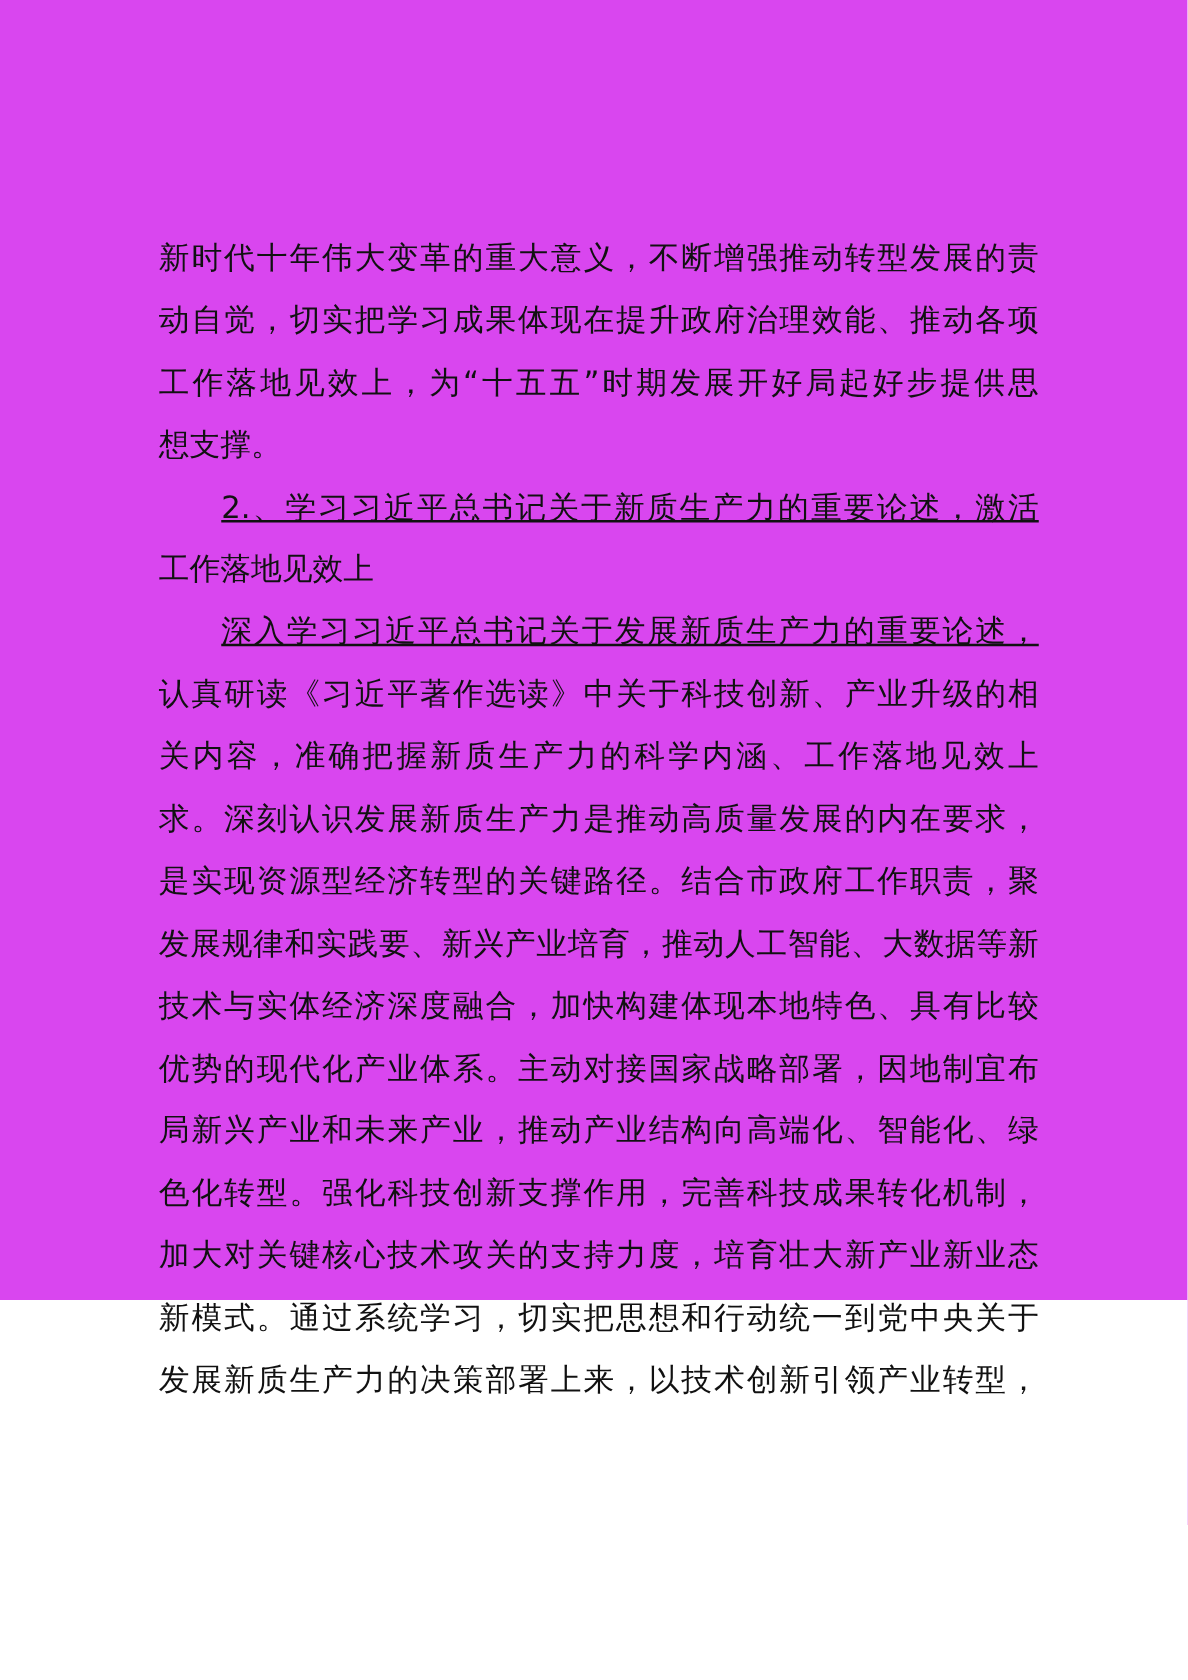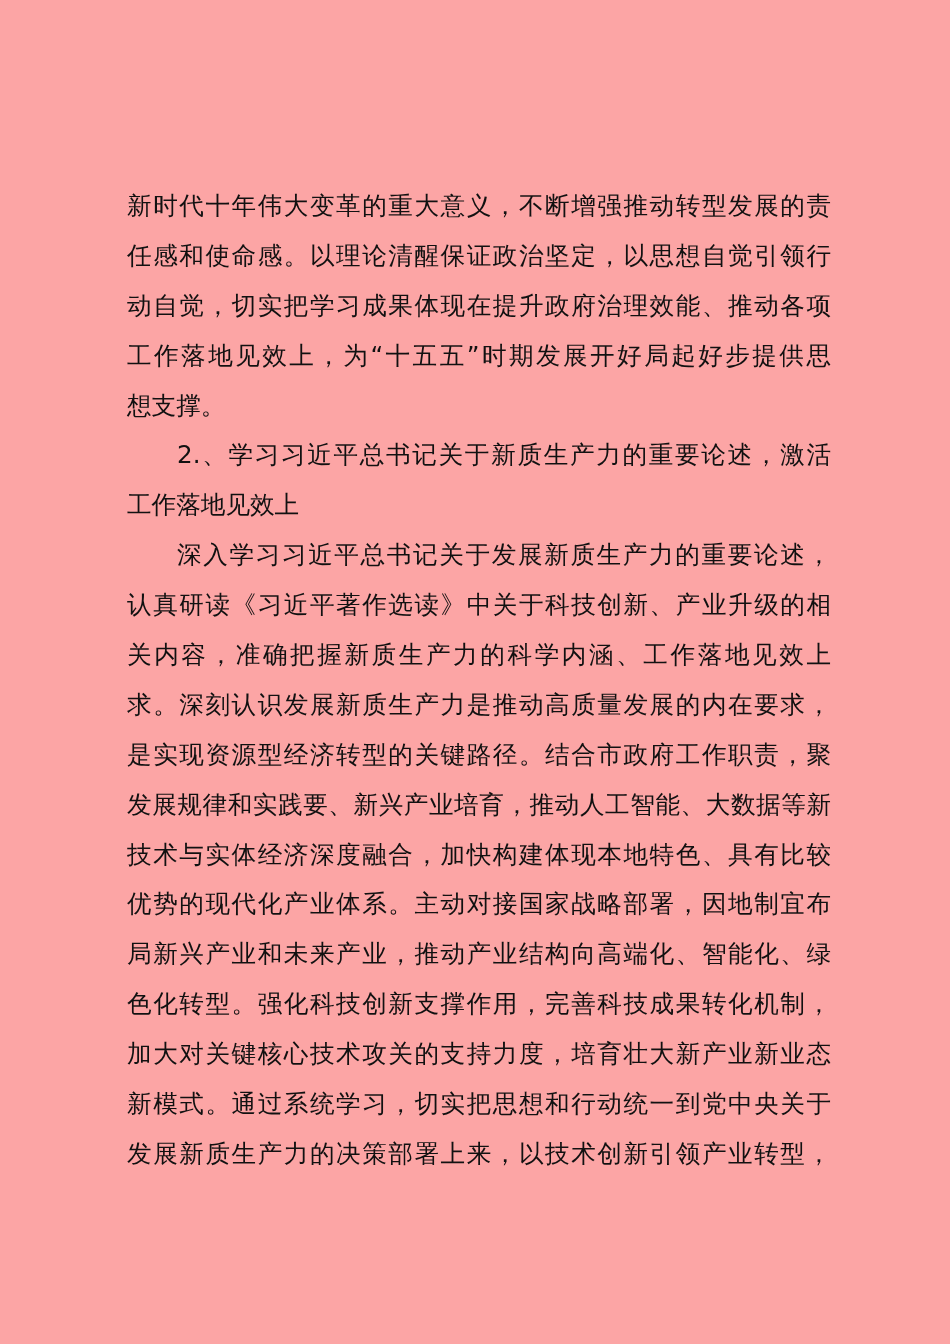--- a/index.html
+++ b/index.html
@@ -11,22 +11,22 @@
       width: 950px;
       height: 1344px;
       position: relative;
       overflow: hidden;
     }
     .page {
       position: absolute;
       left: 0;
       top: 0;
       width: 950px;
-      height: 1344px;
-      background: #fca5a5;
+      height: 1040px;
+      background: #d946ef;
     }
     .text-block {
       position: absolute;
       left: 127px;
       top: 181px;
       width: 704px;
       font-family: "DejaVu Sans", "Liberation Sans", sans-serif;
       font-size: 24.6px;
       line-height: 49.9px;
       color: #111111;
@@ -36,30 +36,30 @@
       white-space: nowrap;
       text-align: justify;
       text-align-last: justify;
       height: 49.9px;
     }
     .line.last {
       text-align-last: left;
     }
     .line.indent {
       padding-left: 50px;
+      text-decoration: underline;
     }
   </style>
 </head>
 <body>
 
 <div class="page">
   <div class="text-block">
 
     <span class="line">新时代十年伟大变革的重大意义，不断增强推动转型发展的责</span>
-    <span class="line">任感和使命感。以理论清醒保证政治坚定，以思想自觉引领行</span>
     <span class="line">动自觉，切实把学习成果体现在提升政府治理效能、推动各项</span>
     <span class="line">工作落地见效上，为“十五五”时期发展开好局起好步提供思</span>
     <span class="line last">想支撑。</span>
 
     <span class="line indent">2.、学习习近平总书记关于新质生产力的重要论述，激活</span>
     <span class="line last">工作落地见效上</span>
 
     <span class="line indent">深入学习习近平总书记关于发展新质生产力的重要论述，</span>
     <span class="line">认真研读《习近平著作选读》中关于科技创新、产业升级的相</span>
     <span class="line">关内容，准确把握新质生产力的科学内涵、工作落地见效上</span>

